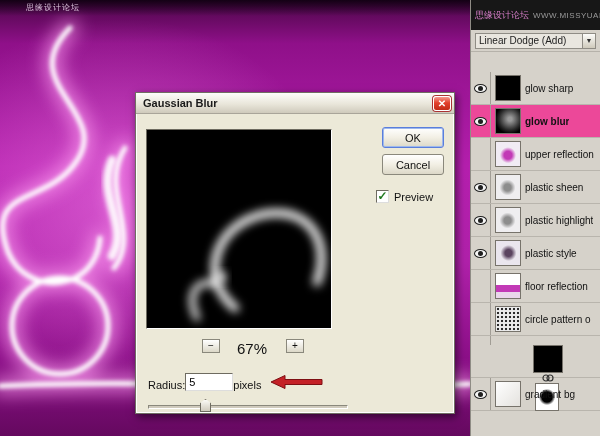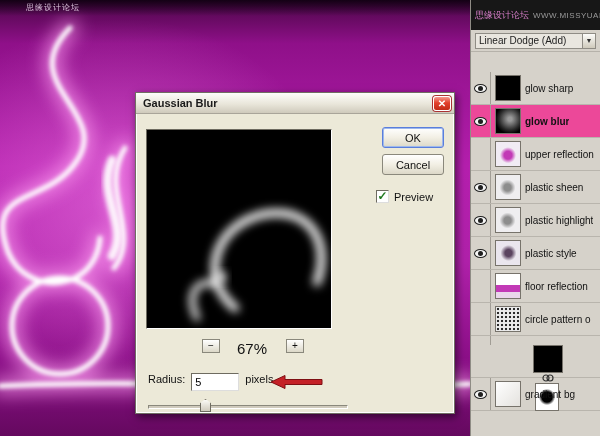--- a/index.html
+++ b/index.html
@@ -65,21 +65,21 @@
   .xp-btn { position:absolute; width:62px; height:21px; border-radius:3px; background:linear-gradient(180deg,#ffffff 0%, #f2efe4 50%, #dcd8c8 100%); border:1px solid #8a887c; font-size:11px; color:#111; display:flex; align-items:center; justify-content:center; }
   #ok-btn { left:246px; top:34px; border:1px solid #5a7edc; box-shadow:0 0 0 1px #9db8ec inset; }
   #cancel-btn { left:246px; top:61px; }
   #preview-check-row { position:absolute; left:240px; top:97px; display:flex; align-items:center; gap:5px; }
   #preview-checkbox { width:13px; height:13px; background:#fff; border-top:1px solid #6e6b60; border-left:1px solid #6e6b60; border-right:1px solid #ddd; border-bottom:1px solid #ddd; color:#1f7a1f; font-size:12px; font-weight:bold; line-height:11px; text-align:center; }
   #preview-label { font-size:11px; color:#111; }
   .zoom-btn { position:absolute; top:246px; width:18px; height:14px; background:linear-gradient(#fff,#dcd8c8); border:1px solid #8a887c; font-size:10px; line-height:11px; text-align:center; color:#111; }
   #zoom-out { left:66px; }
   #zoom-in { left:150px; }
   #zoom-level { position:absolute; top:247px; left:88px; width:56px; text-align:center; font-size:15px; color:#111; }
-  #radius-row { position:absolute; left:12px; top:280px; display:flex; align-items:flex-start; gap:6px; }
+  #radius-row { position:absolute; left:12px; top:280px; display:flex; align-items:flex-end; }
   #radius-label, #radius-unit { font-size:11px; color:#111; }
   #radius-input { width:48px; height:18px; background:#fff; border-top:1px solid #6e6b60; border-left:1px solid #6e6b60; border-right:1px solid #ddd; border-bottom:1px solid #ddd; font-size:11px; font-family:"Liberation Sans", sans-serif; padding:0 3px; }
   #radius-arrow { position:absolute; left:134px; top:281px; }
   #slider-track { position:absolute; left:12px; top:312px; width:200px; height:4px; background:#cfcabc; border-top:1px solid #8a887c; border-left:1px solid #8a887c; border-bottom:1px solid #fff; border-right:1px solid #fff; }
   #slider-handle { position:absolute; left:64px; top:306px; width:11px; height:13px; background:linear-gradient(#fbfaf6,#cfcabc); border:1px solid #6e6b60; clip-path:polygon(50% 0, 100% 32%, 100% 100%, 0 100%, 0 32%); }
 </style>
 </head>
 <body>
 
 <div id="stage">

